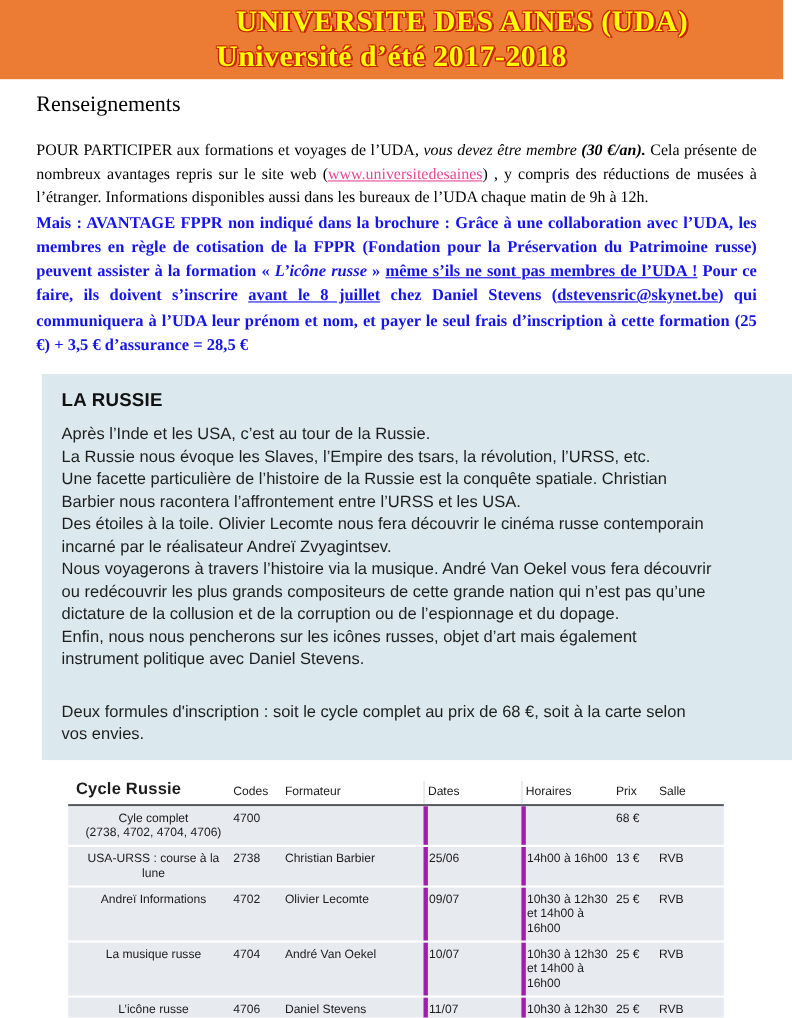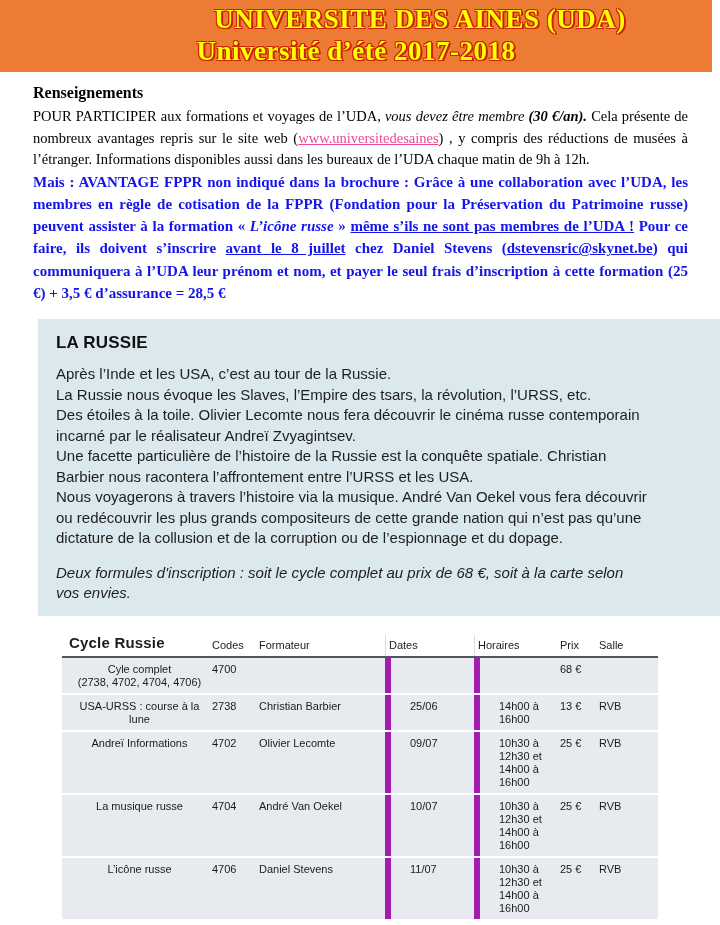--- a/index.html
+++ b/index.html
@@ -19,22 +19,22 @@
     font-family: "Liberation Serif", serif;
     font-weight: bold;
     font-size: 27px; line-height: 32px;
     color: #FFFF00;
     text-shadow: -1px -1px 0 #CC2200, 1px -1px 0 #CC2200, -1px 1px 0 #CC2200, 1px 1px 0 #CC2200, 2px 1px 0 #CC2200;
     letter-spacing: 0.5px;
   }
   .banner .line1 { transform: translateX(64px); }
   .content { padding: 12px 32px 0 33px; }
   h1 {
-    font-size: 16px; font-weight: bold;
-    margin-bottom: 4px;
+    font-size: 20px; font-weight: normal;
+    margin-bottom: 20px;
   }
   .intro {
     font-size: 14.5px; line-height: 21.5px;
     text-align: justify;
   }
   .intro em.b { font-weight: bold; }
   a.link { color: #ec4899; text-decoration: underline; cursor: pointer; }
   .advantage {
     margin-top: 0;
     font-size: 15px; line-height: 22.3px;
@@ -53,21 +53,21 @@
     color: #1e1e1c;
   }
   .russia-box h2 {
     font-size: 17px; font-weight: bold; letter-spacing: 0.2px;
     margin-bottom: 11px; color: #111;
   }
   .russia-box p {
     font-size: 15px; line-height: 20.5px;
     max-width: 592px;
   }
-  .russia-box p.formules { margin-top: 14px; font-style: italic; }
+  .russia-box p.formules { margin-top: 27px; }
   .course-table {
     margin: 14px 0 0 29px;
     width: 596px;
     font-family: "Liberation Sans", sans-serif;
     font-size: 11px; color: #1b1b1b;
   }
   .thead, .trow {
     display: grid;
     grid-template-columns: 150px 47px 126px 89px 86px 39px 59px;
   }
@@ -82,21 +82,21 @@
   }
   .trow {
     background: #E7EBF0;
     border-bottom: 2px solid #ffffff;
   }
   .trow .c {
     padding: 5px 2px 4px 0;
     line-height: 13px;
   }
   .trow .c.name { font-weight: normal; padding-left: 7px; text-align: center; }
-  .trow .c:nth-child(4), .trow .c:nth-child(5) { border-left: 6px solid #a21caf; padding-left: 19px; }
+  .trow .c:nth-child(4), .trow .c:nth-child(5) { border-left: 4px solid #a21caf; padding-left: 1px; }
   .thead .c:nth-child(4), .thead .c:nth-child(5) { border-left: 1px solid #d9dde2; padding-left: 3px; }
 </style>
 </head>
 <body>
 
 <div class="page">
 
   <header class="banner">
     <div class="line1">UNIVERSITE DES AINES (UDA)</div>
     <div class="line2">Université d’été 2017-2018</div>
@@ -107,23 +107,24 @@
     <h1>Renseignements</h1>
 
     <p class="intro"><span>POUR PARTICIPER aux formations et voyages de l’UDA, </span><em>vous devez être membre </em><em class="b">(30 €/an).</em><span> Cela présente de nombreux avantages repris sur le site web (</span><a class="link">www.universitedesaines</a><span>) , y compris des réductions de musées à l’étranger. Informations disponibles aussi dans les bureaux de l’UDA chaque matin de 9h à 12h.</span></p>
 
     <p class="advantage"><span>Mais : AVANTAGE FPPR non indiqué dans la brochure : Grâce à une collaboration avec l’UDA, les membres en règle de cotisation de la FPPR (Fondation pour la Préservation du Patrimoine russe) peuvent assister à la formation « </span><em>L’icône russe</em><span> »  </span><span class="u">même s’ils ne sont pas membres de l’UDA !</span><span> Pour ce faire, ils doivent s’inscrire </span><span class="u">avant le 8 juillet</span><span> chez Daniel Stevens (</span><a class="u">dstevensric@skynet.be</a><span>) qui communiquera à l’UDA leur prénom et nom, et payer le seul frais d’inscription à cette formation (25 €) + 3,5 € d’assurance = 28,5 €</span></p>
 
     <section class="russia-box">
       <h2>LA RUSSIE</h2>
       <p>Après l’Inde et les USA, c’est au tour de la Russie.</p>
       <p>La Russie nous évoque les Slaves, l’Empire des tsars, la révolution, l’URSS, etc.</p>
+      <p>Une facette particulière de l’histoire de la Russie est la conquête spatiale. Christian Barbier nous racontera l’affrontement entre l’URSS et les USA.</p>
       <p>Des étoiles à la toile. Olivier Lecomte nous fera découvrir le cinéma russe contemporain incarné par le réalisateur Andreï Zvyagintsev.</p>
-      <p>Une facette particulière de l’histoire de la Russie est la conquête spatiale. Christian Barbier nous racontera l’affrontement entre l’URSS et les USA.</p>
       <p>Nous voyagerons à travers l’histoire via la musique. André Van Oekel vous fera découvrir ou redécouvrir les plus grands compositeurs de cette grande nation qui n’est pas qu’une dictature de la collusion et de la corruption ou de l’espionnage et du dopage.</p>
+      <p>Enfin, nous nous pencherons sur les icônes russes, objet d’art mais également instrument politique avec Daniel Stevens.</p>
       <p class="formules">Deux formules d'inscription : soit le cycle complet au prix de 68 €, soit à la carte selon vos envies.</p>
     </section>
 
     <div class="course-table">
       <div class="thead">
         <div class="c name title">Cycle Russie</div>
         <div class="c">Codes</div>
         <div class="c">Formateur</div>
         <div class="c">Dates</div>
         <div class="c">Horaires</div>

